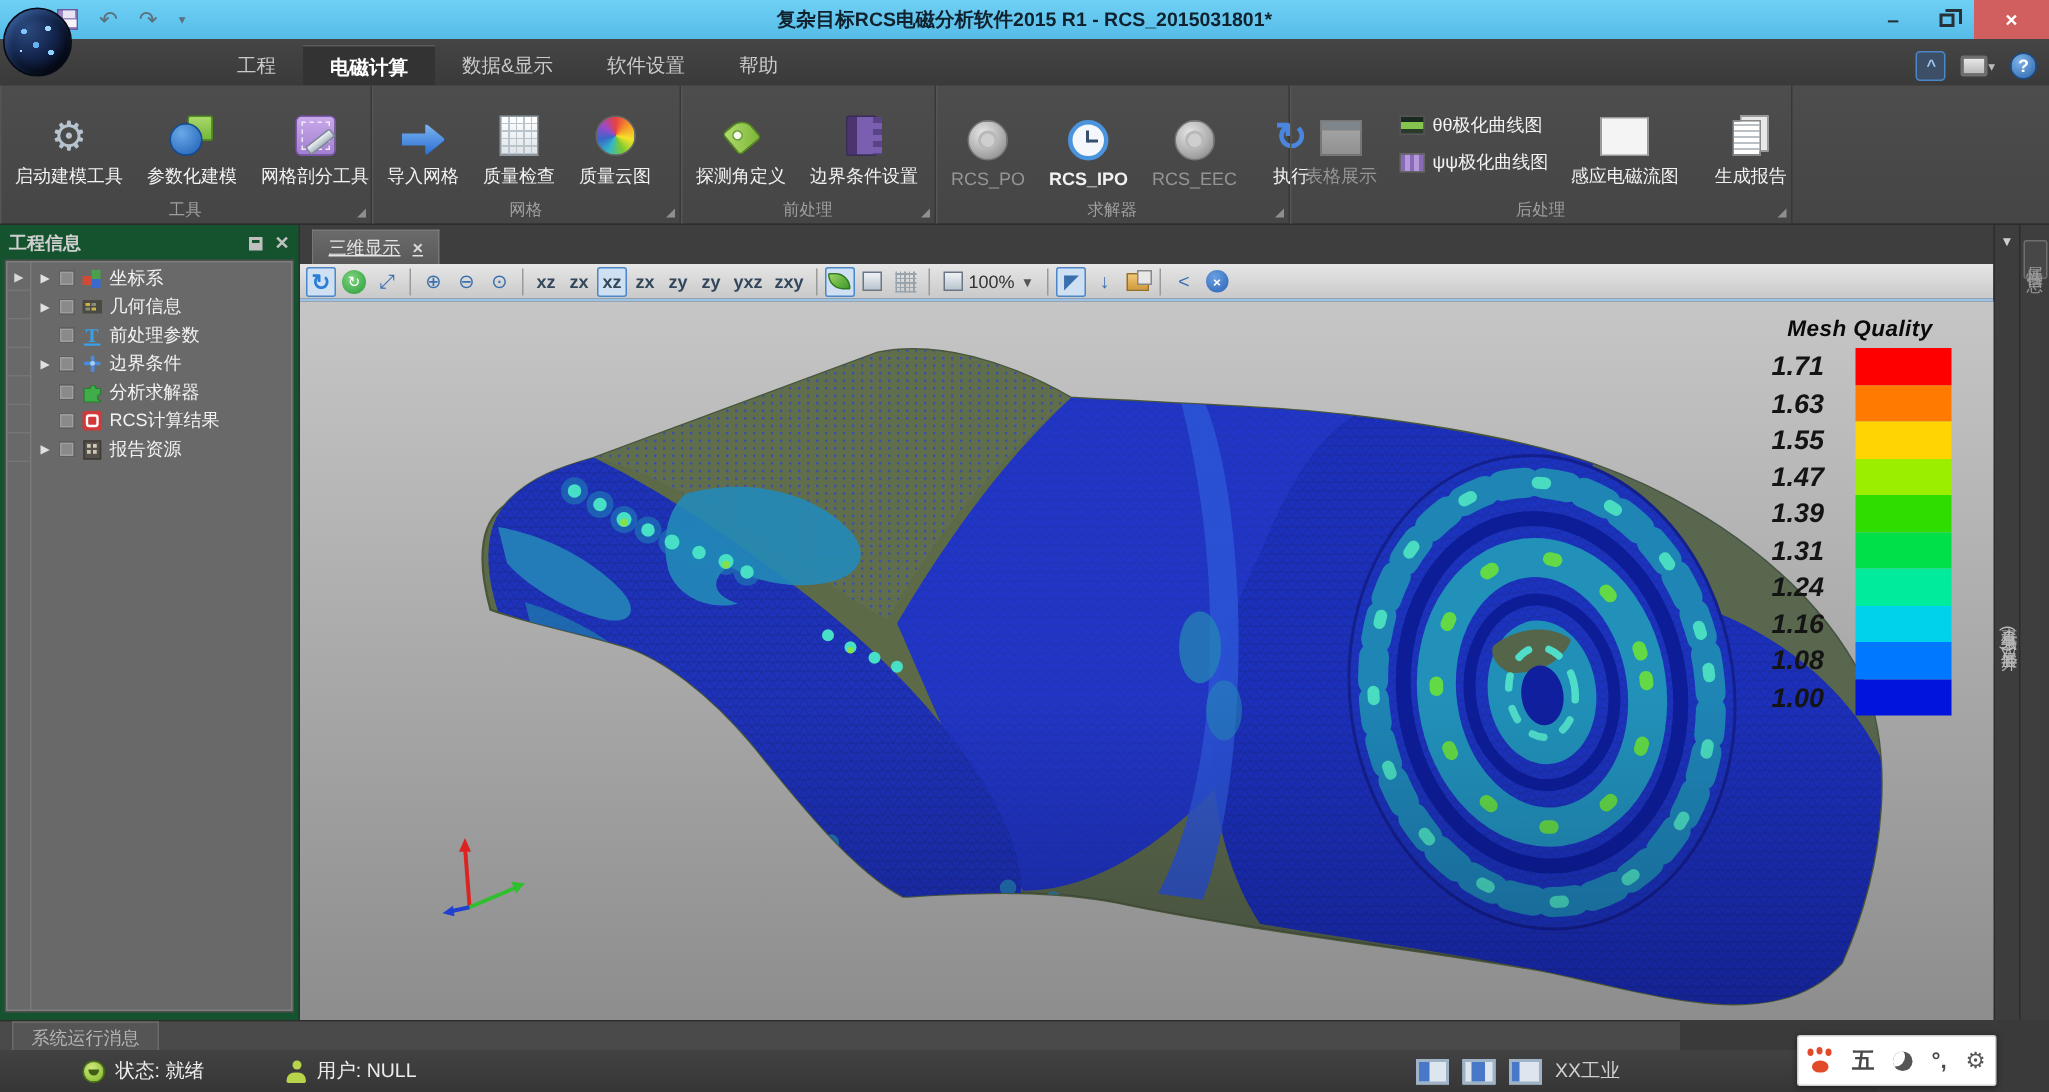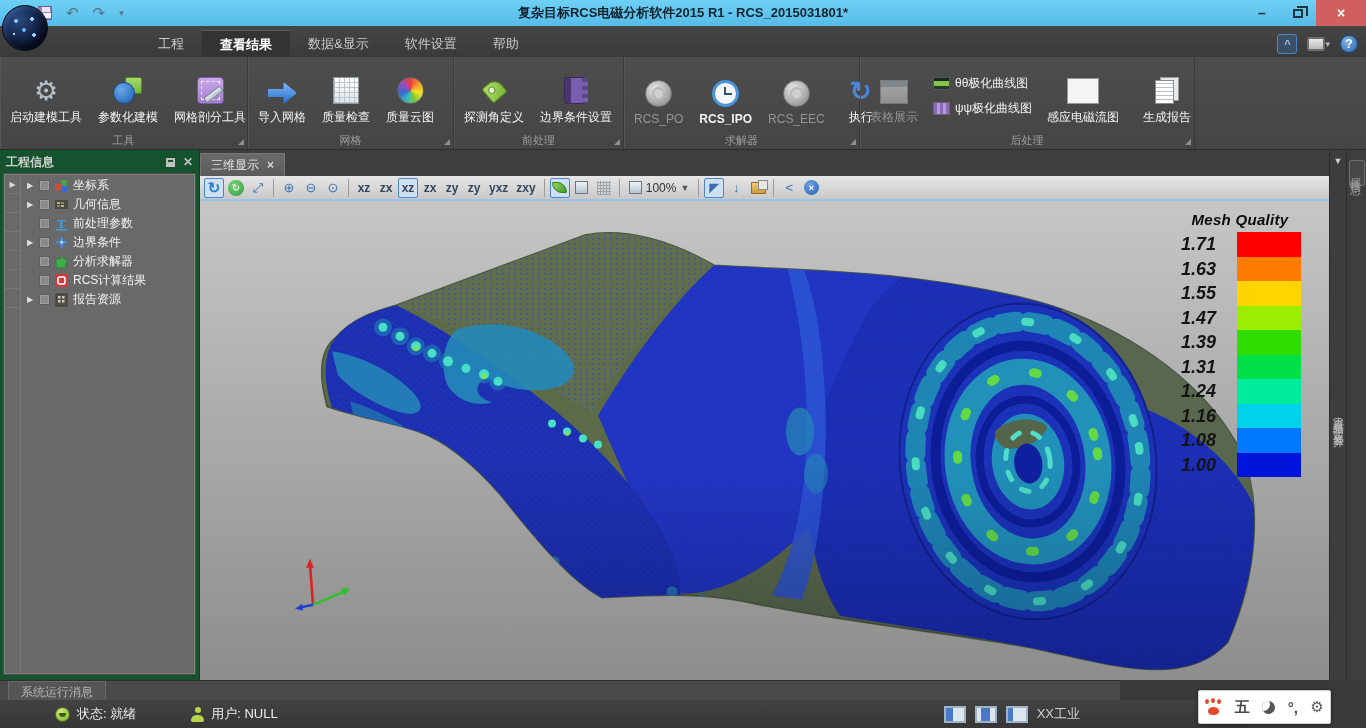--- a/index.html
+++ b/index.html
@@ -119,22 +119,22 @@
   .gut-cell { height:19px; border-bottom:1px solid #757575; color:#d8d8d8; font-size:8px; text-align:center; line-height:19px; }
   #pp-tree { flex:1; padding-top:1px; }
   .titem { height:19px; display:flex; align-items:center; gap:4px; padding-left:4px; color:#f2f2f2; font-size:12px; }
   .texp { width:10px; font-size:8px; color:#e0e0e0; text-align:center; }
   .tchk { width:11px; height:11px; background:#8a8a8a; border:1px solid #5e5e5e; box-shadow:inset 0 0 0 1px #9e9e9e; }
   .ticon { width:15px; height:15px; display:inline-block; }
 
   
   #vpcol { flex:1; display:flex; flex-direction:column; min-width:0; }
   #vp-tabs { height:26px; background:#3e3e3e; display:flex; align-items:flex-end; }
-  .vtab { height:23px; margin-left:0; padding:0 10px; background:linear-gradient(#6a6a6a,#5a5a5a);
-    border:1px solid #777; border-bottom:none; color:#e4e4e4; font-size:12px; display:flex; align-items:center; gap:8px; }
+  .vtab { height:23px; margin-left:8px; padding:0 10px; background:linear-gradient(#6a6a6a,#5a5a5a);
+    border:1px solid #777; border-bottom:none; color:#e4e4e4; font-size:12px; display:flex; align-items:center; gap:8px;text-decoration:underline; }
   .vtab-close { color:#d8d8d8; font-weight:bold; font-size:12px; }
   #vp-toolbar { height:25px; background:linear-gradient(#e6e6e6,#c9c9c9); border-bottom:2px solid #9dc3e6;
     display:flex; align-items:center; gap:2px; padding:0 4px; }
   .vsep { width:1px; height:18px; background:#9a9a9a; margin:0 3px; }
   .vbtn { min-width:20px; height:20px; display:flex; align-items:center; justify-content:center;
     border:1px solid transparent; border-radius:2px; font-size:13px; color:#3a6fae; }
   .vbtn.active { border-color:#4a86c8; background:#cfe0f2; }
   .vbtn.axis { font-size:12px; font-weight:bold; color:#33475c; letter-spacing:0; padding:0 2px; }
   .g-rot { color:#2a7fd4; font-weight:bold; font-size:15px; }
   .g-spin { width:16px; height:16px; border-radius:50%; background:radial-gradient(circle at 40% 35%, #7ed47e, #2a9a3a); color:#fff; font-size:10px; display:flex; align-items:center; justify-content:center; }
@@ -214,21 +214,21 @@
       <div class="wbtn">
           <span class="restore-glyph"></span>
         </div>
       <div class="wbtn close">×</div>
     </div>
   </div>
 
   <div id="menubar">
     <div id="menutabs">
       <div class="mtab">工程</div>
-      <div class="mtab active">查看结果</div>
+      <div class="mtab active">电磁计算</div>
       <div class="mtab">数据&amp;显示</div>
       <div class="mtab">软件设置</div>
       <div class="mtab">帮助</div>
     </div>
     <div id="menu-right">
       <div class="mr-btn chev-box">^</div>
       <div class="mr-btn">
         <span class="disp-icon"></span>
         <span class="mini-caret">▾</span>
       </div>

